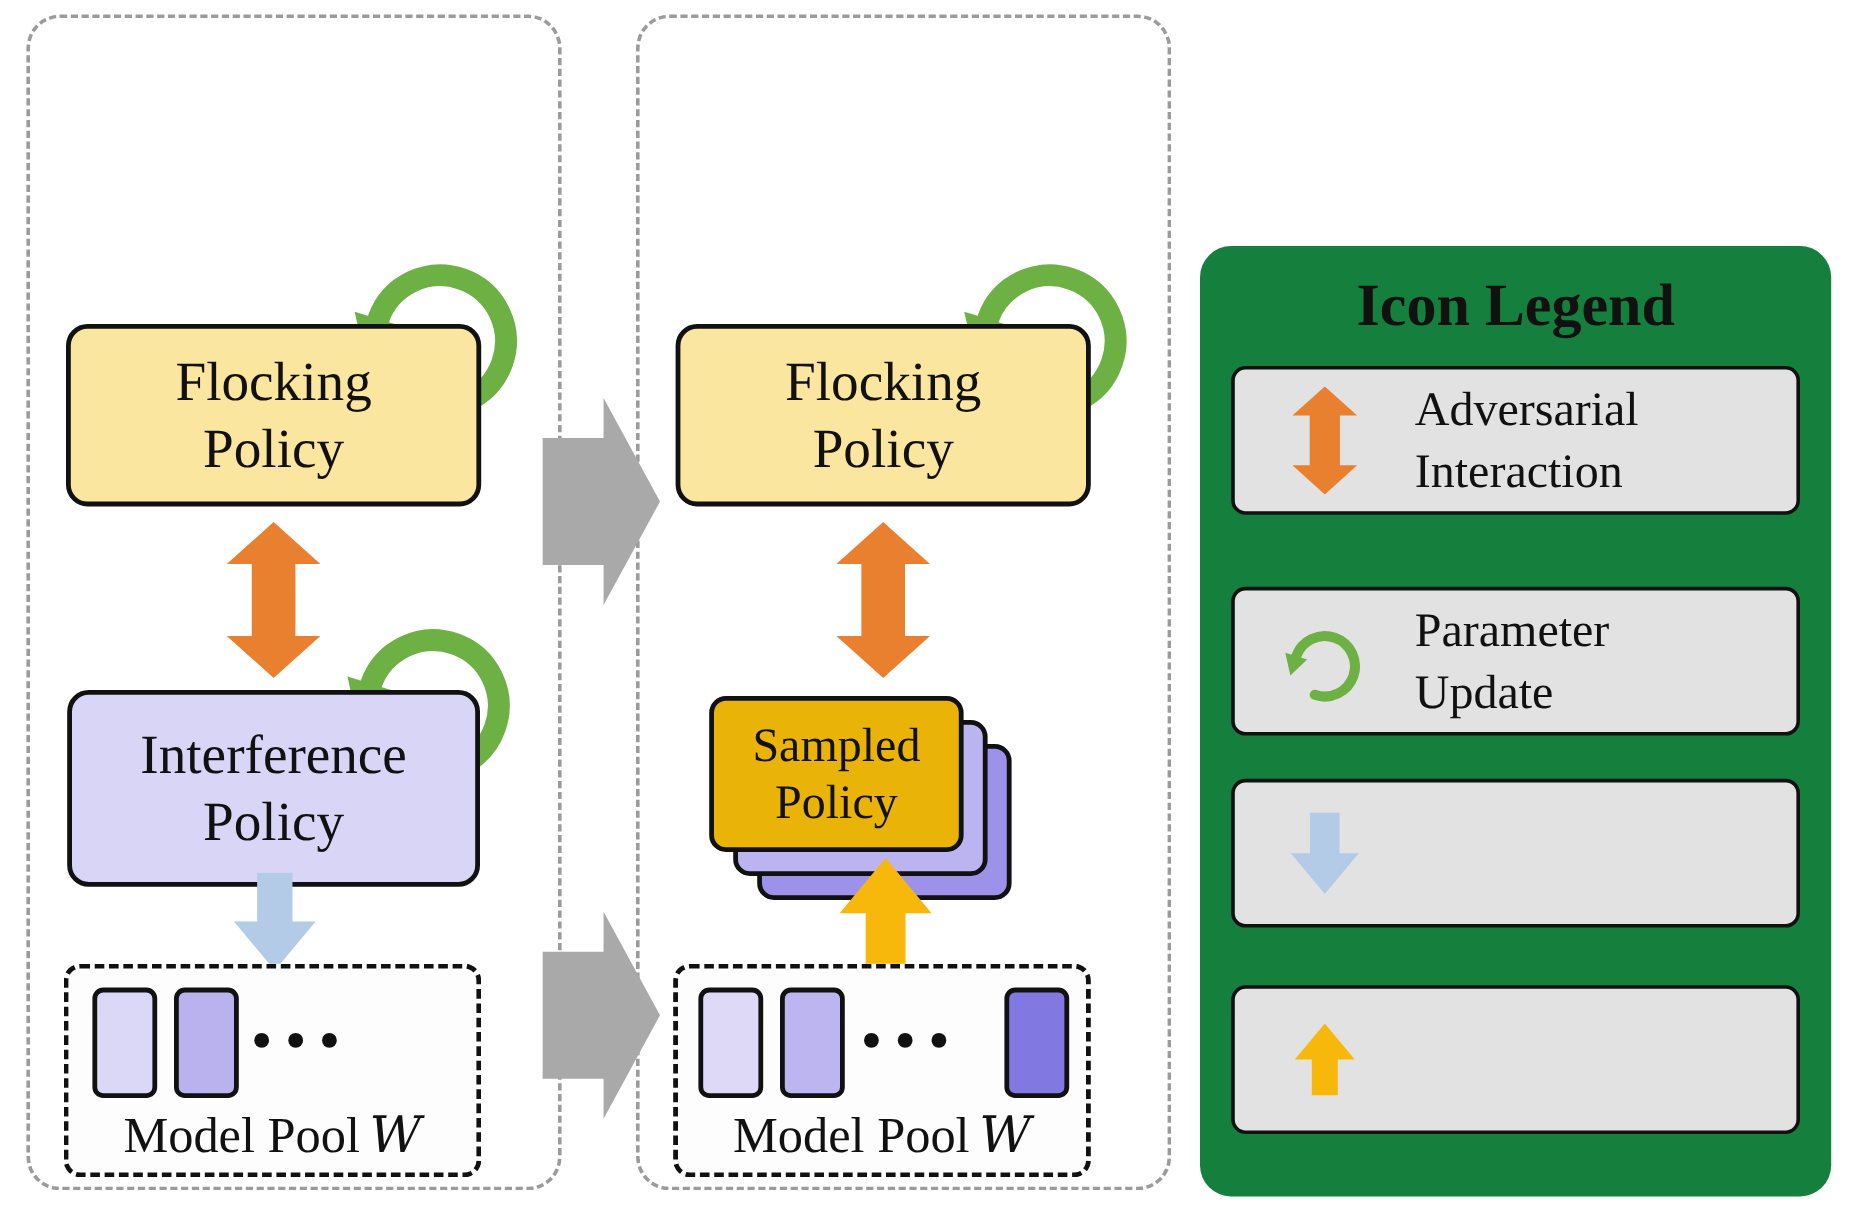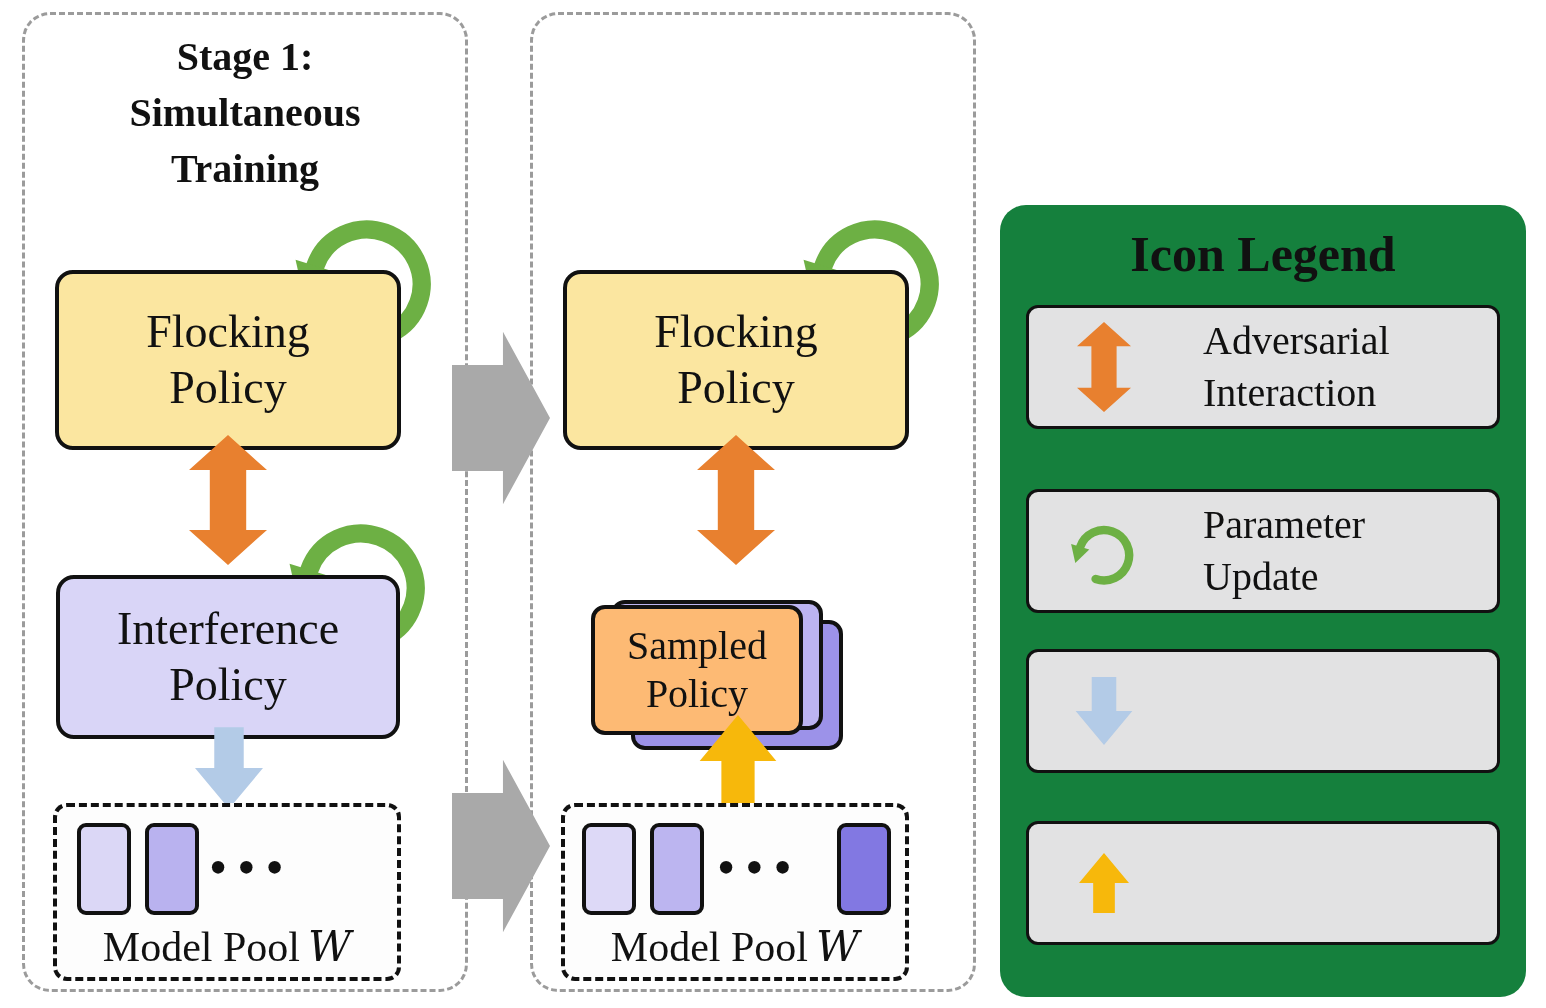--- a/index.html
+++ b/index.html
@@ -13,28 +13,28 @@
   .stage1 { left:22px;  top:12px; width:446px; height:980px; }
   .stage2 { left:530px; top:12px; width:446px; height:980px; }
 
   .stage-title { position:absolute; left:0; right:0; top:14px; text-align:center;
                  font-size:40px; font-weight:700; line-height:1.4; white-space:pre-line; }
 
   
   .box { position:absolute; border:4px solid #111; border-radius:18px;
          display:flex; align-items:center; justify-content:center; text-align:center;
          font-size:46px; line-height:1.22; white-space:pre-line; }
-  .flocking     { left:30px; top:255px; width:346px; height:180px; background:#FBE6A0; }
+  .flocking     { left:30px; top:255px; width:346px; height:152px; background:#FBE6A0; }
   .interference { left:31px; top:560px; width:344px; height:164px; background:#D9D5F7; }
 
   
   .card { position:absolute; width:212px; height:130px; border:4px solid #111; border-radius:14px; }
   .card-back  { left:98px; top:605px; background:#9C92E9; }
   .card-mid   { left:78px; top:585px; background:#BCB4F1; }
-  .card-front { left:58px; top:590px; background:#fdba74;
+  .card-front { left:58px; top:565px; background:#eab308;
                 display:flex; align-items:center; justify-content:center;
                 text-align:center; font-size:40px; line-height:1.2; white-space:pre-line; }
 
   
   .pool { position:absolute; left:28px; top:788px; width:348px; height:178px;
           border:4px dashed #111; border-radius:14px; background:#fdfdfd; }
   .chip { position:absolute; top:16px; width:54px; height:92px; border:4px solid #111; border-radius:9px; }
   .pool-dots { position:absolute; left:152px; top:14px; height:92px; display:flex; align-items:center;
                font-size:52px; letter-spacing:10px; color:#111; }
   .pool-label { position:absolute; left:0; right:0; bottom:6px; text-align:center; font-size:42px;margin-top:18px; }
@@ -55,35 +55,32 @@
   
   .legend { position:absolute; left:1000px; top:205px; width:526px; height:792px;
             background:#15803d; border-radius:26px; }
   .legend-title { position:absolute; left:0; right:0; top:20px; text-align:center;
                   font-size:50px; font-weight:700; }
   .legend-item { position:absolute; left:26px; width:474px; height:124px;
                  background:#E2E2E3; border:3px solid #111; border-radius:12px;
                  display:flex; align-items:center; }
   .li1{top:100px} .li2{top:284px} .li3{top:444px} .li4{top:616px}
   .icon-cell { width:150px; display:flex; align-items:center; justify-content:center; flex:0 0 150px; }
-  .legend-item .label { font-size:40px; line-height:1.3; white-space:pre-line;margin-left:24px; }
+  .legend-item .label { font-size:40px; line-height:1.3; white-space:pre-line; }
   .adv-s  { width:54px; height:90px; }
   .loop-s { width:72px; height:70px; }
   .down-s { width:58px; height:68px; }
   .up-s   { width:58px; height:60px; }
 </style>
 </head>
 <body>
 
 <div class="canvas">
 
   <section class="panel stage1">
-    <h2 class="stage-title">Stage 1:
-Simultaneous
-Training</h2>
 
     <svg class="icon loop-a" viewBox="0 0 100 100">
       <path d="M 38 90 A 36 36 0 1 0 16 44" fill="none" stroke="#6DB044" stroke-width="12" stroke-linecap="round"></path>
       <polygon points="29,48 3,40 9,67" fill="#6DB044"></polygon>
     </svg>
 
     <div class="box flocking">
       <span>Flocking
 Policy</span>
     </div>

